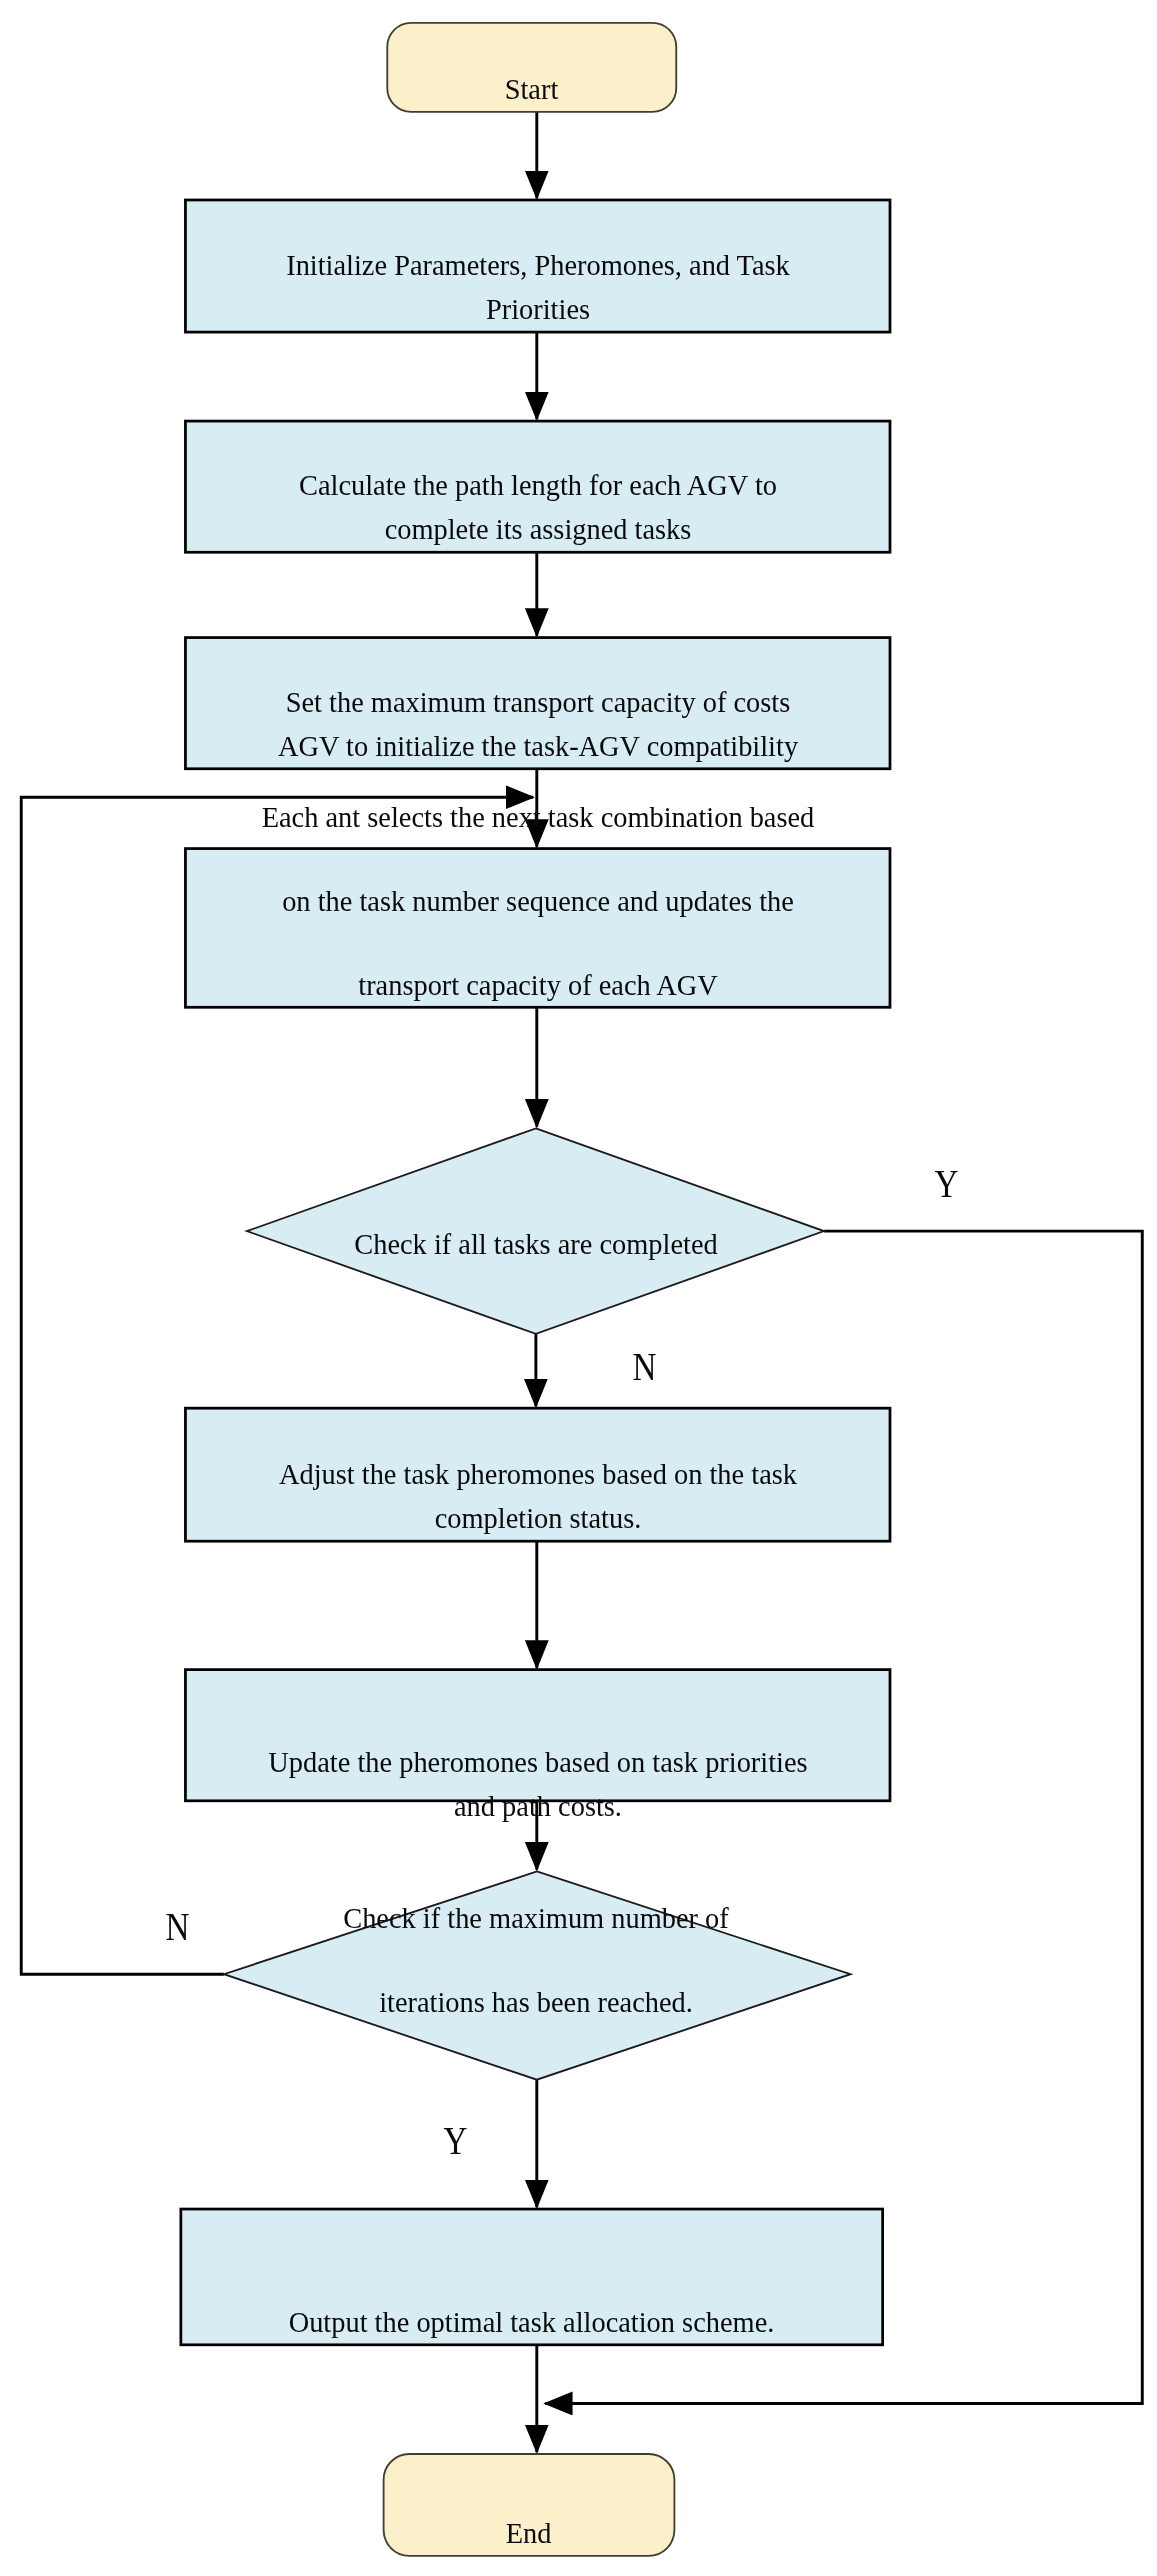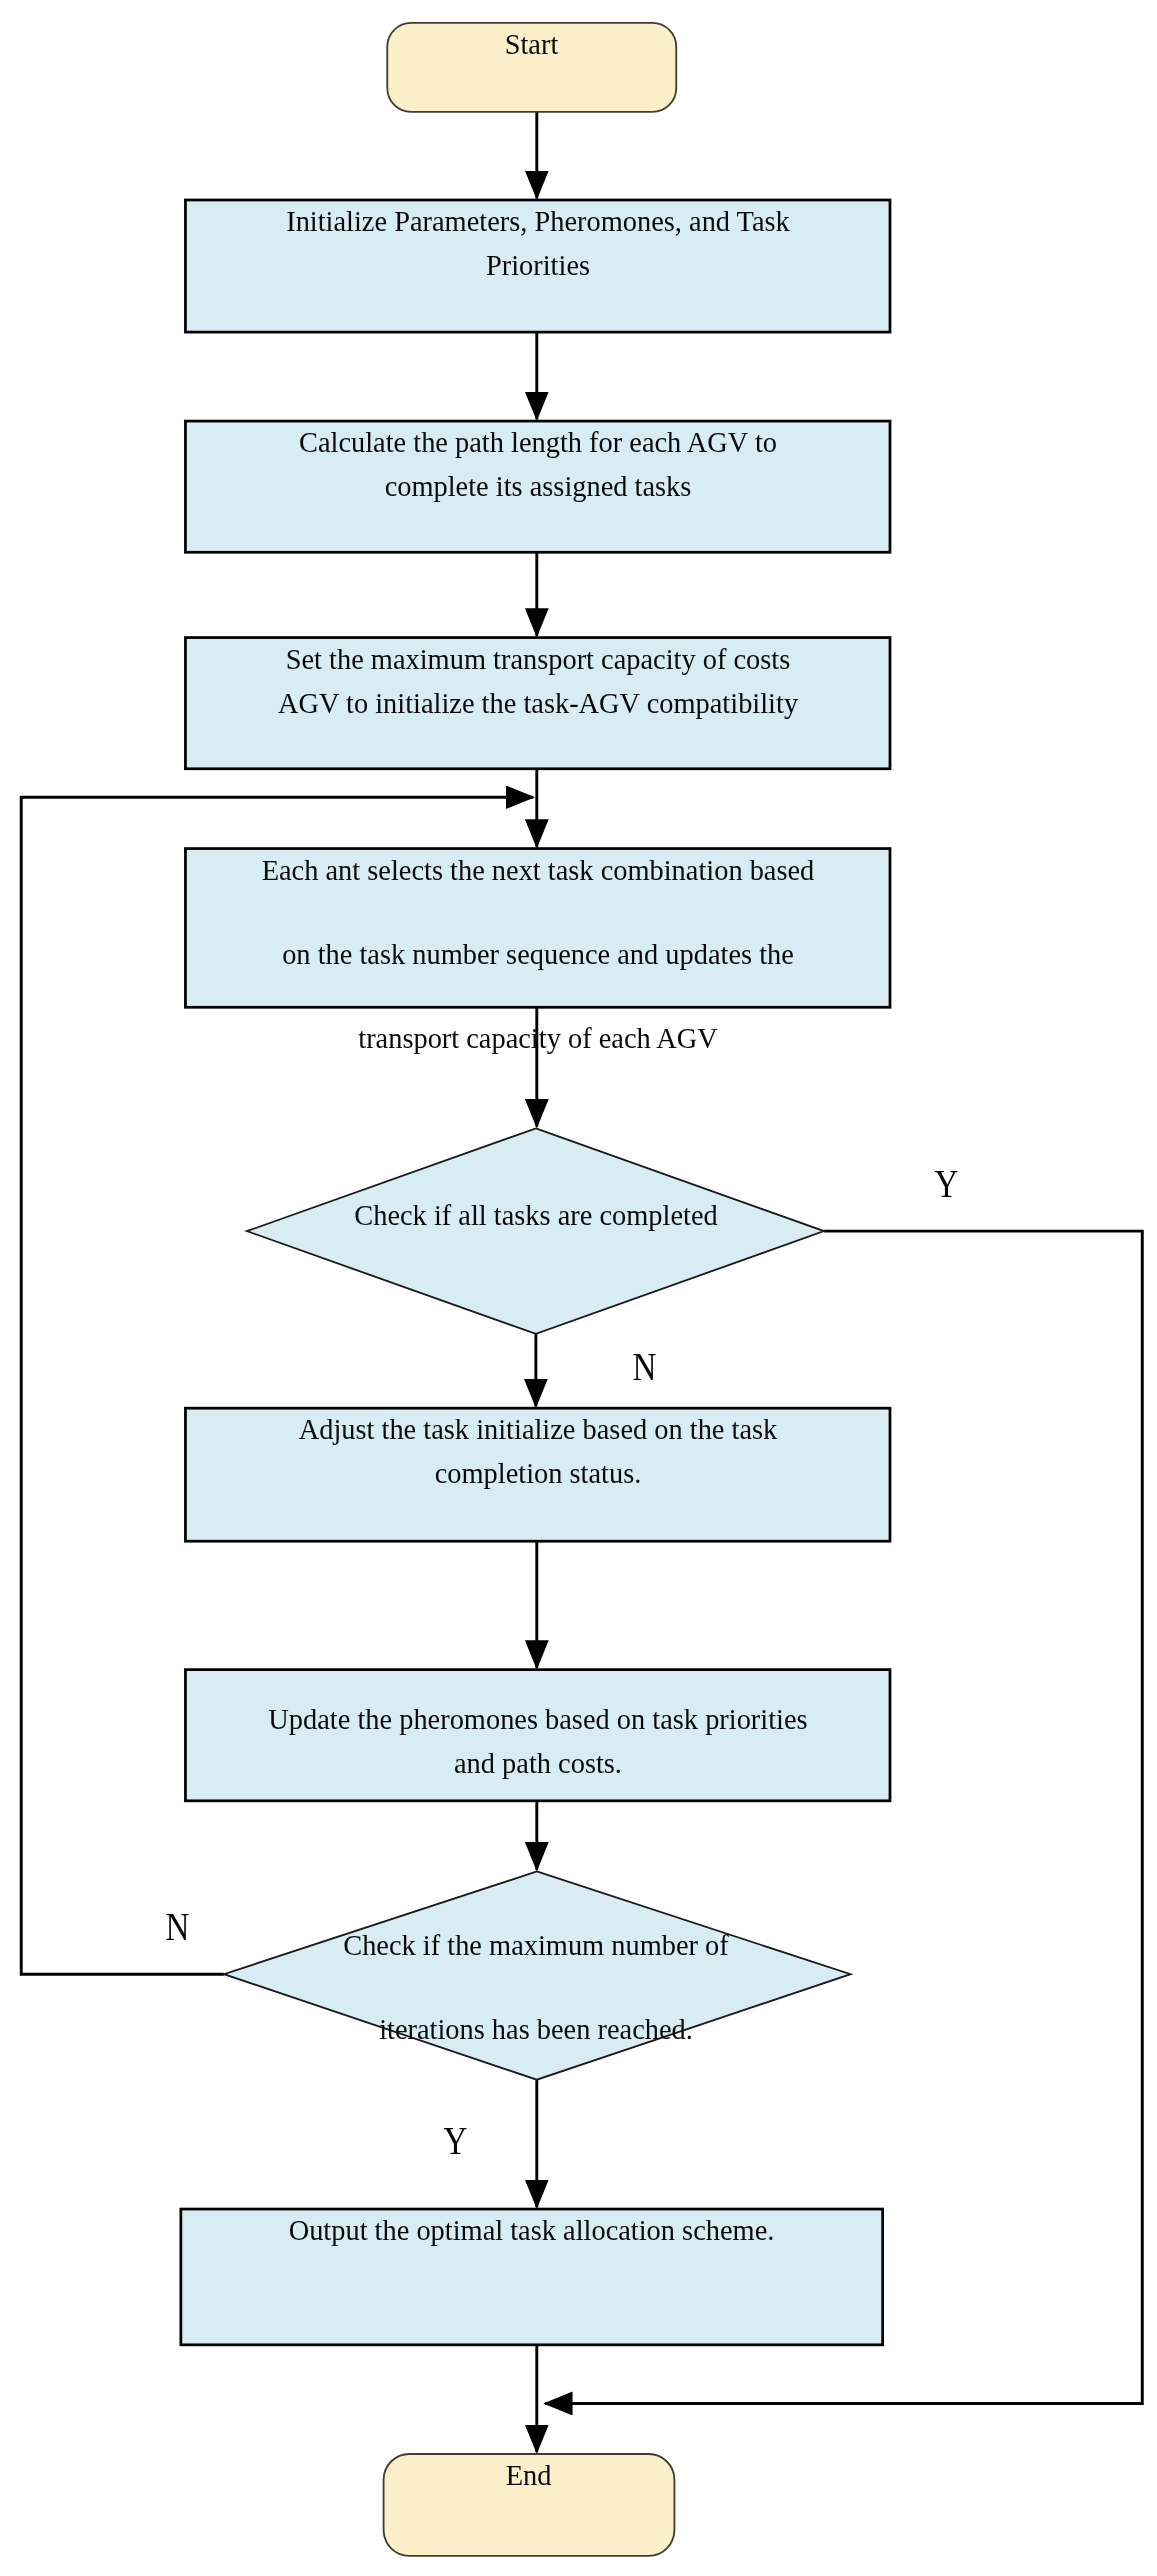--- a/index.html
+++ b/index.html
@@ -15,21 +15,21 @@
     position: absolute;
     left: 0; top: 0;
     z-index: 0;
   }
   .node-label {
     position: absolute;
     z-index: 1;
     display: flex;
     flex-direction: column;
     align-items: center;
-    justify-content: flex-start;
+    justify-content: flex-end;
     text-align: center;
     font-size: 28.4px;
     line-height: 44px;
     color: #0a0a0a;
   }
   .node-label div { white-space: nowrap; }
   .edge-label {
     position: absolute;
     z-index: 1;
     display: flex;
@@ -120,21 +120,21 @@
     <div>Each ant selects the next task combination based</div>
     <div>on the task number sequence and updates the</div>
     <div>transport capacity of each AGV</div>
   </div>
 
   <div class="node-label lbl-d1">
     <div>Check if all tasks are completed</div>
   </div>
 
   <div class="node-label lbl-adjust">
-    <div>Adjust the task initialize based on the task</div>
+    <div>Adjust the task pheromones based on the task</div>
     <div>completion status.</div>
   </div>
 
   <div class="node-label lbl-update">
     <div>Update the pheromones based on task priorities</div>
     <div>and path costs.</div>
   </div>
 
   <div class="node-label lbl-d2">
     <div>Check if the maximum number of</div>

